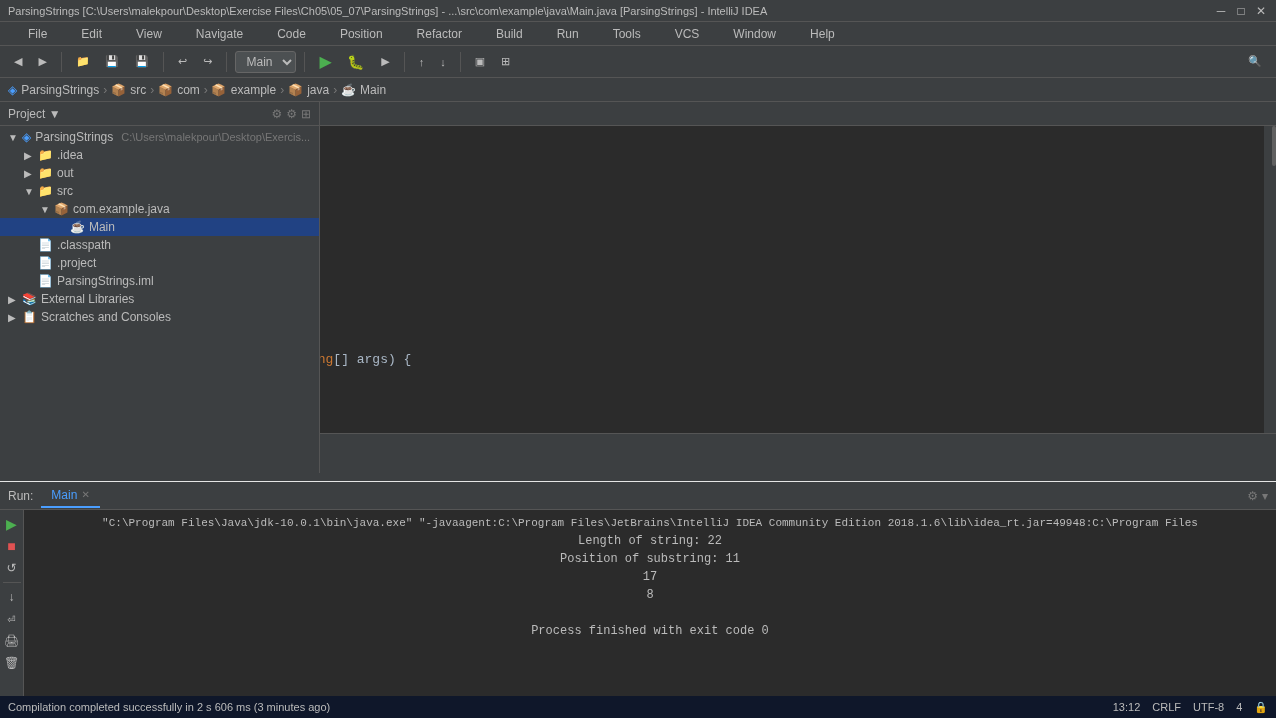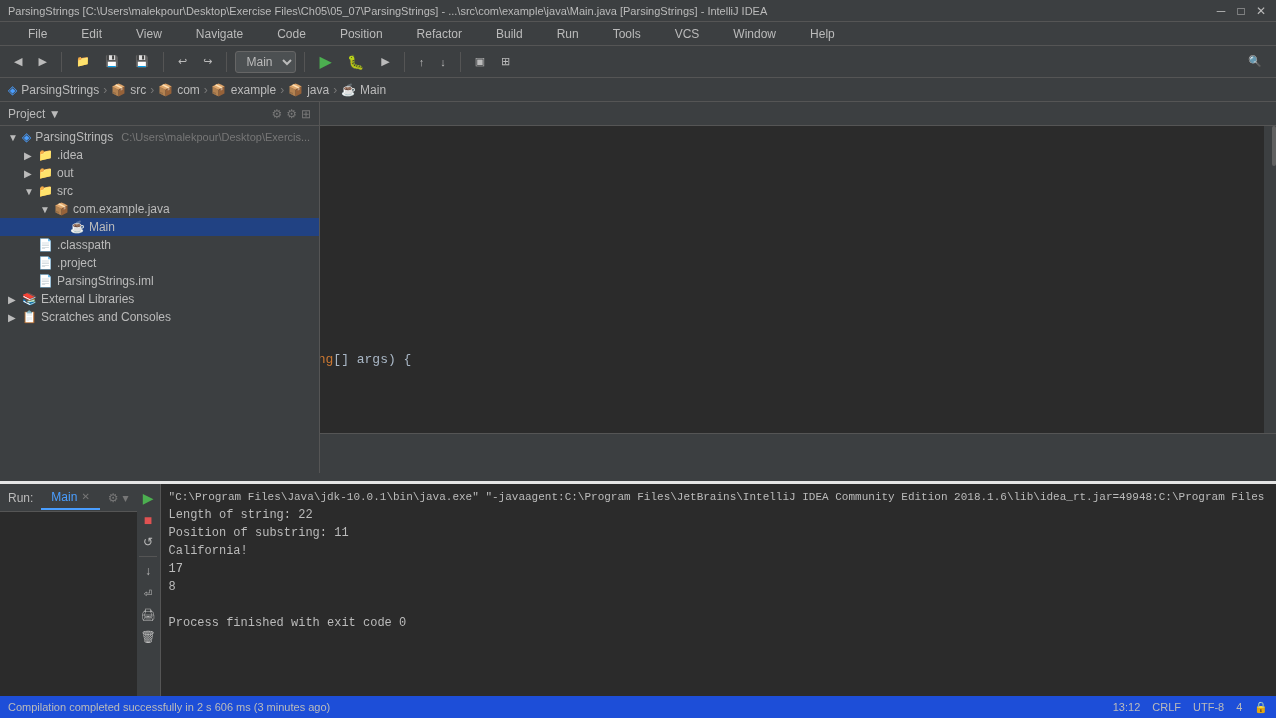--- a/index.html
+++ b/index.html
@@ -330,21 +330,21 @@
     </div>
 
     <div class="tree-item">
       <span class="tree-arrow">▶</span>
       <span style="color:#aaa;">📋</span>
       <span>Scratches and Consoles</span>
     </div>
   </div>
 </div>
 
-<div id="run-panel" style="position:absolute;bottom:22px;left:0;right:0;height:215px;background:#2b2b2b;border-top:3px solid #e5e5e5;display:flex;flex-direction:row;">
+<div id="run-panel" style="position:absolute;bottom:22px;left:0;right:0;height:215px;background:#2b2b2b;border-top:1px solid #e5e5e5;display:flex;flex-direction:column;text-align:center;">
   <div id="run-panel-header" style="height:28px;background:#3c3f41;border-bottom:1px solid #555;display:flex;align-items:center;padding:0 8px;gap:8px;">
     <span style="color:#bbbbbb;font-size:12px;">Run:</span>
     <div class="run-tab active" style="display:flex;align-items:center;gap:4px;">
       <span>Main</span>
       <span class="run-tab-close">✕</span>
     </div>
     <div style="margin-left:auto;display:flex;gap:4px;">
       <span style="cursor:pointer;color:#777;">⚙</span>
       <span style="cursor:pointer;color:#777;">▾</span>
     </div>
@@ -359,31 +359,30 @@
       <span class="run-sidebar-btn" style="font-size:12px;">↓</span>
       <span class="run-sidebar-btn" style="font-size:10px;">⏎</span>
       <span class="run-sidebar-btn" style="font-size:12px;">🖨</span>
       <span class="run-sidebar-btn" style="font-size:12px;">🗑</span>
     </div>
 
     <div id="run-output" style="flex:1;padding:4px 8px;font-family:'Courier New',monospace;font-size:12px;line-height:18px;color:#bbbbbb;overflow-y:auto;position:relative;">
       <div class="run-output-line run-output-cmd">"C:\Program Files\Java\jdk-10.0.1\bin\java.exe" "-javaagent:C:\Program Files\JetBrains\IntelliJ IDEA Community Edition 2018.1.6\lib\idea_rt.jar=49948:C:\Program Files</div>
       <div class="run-output-line">Length of string: 22</div>
       <div class="run-output-line">Position of substring: 11</div>
-      <div class="run-output-line">California!</div>
       <div class="run-output-line">17</div>
       <div class="run-output-line">8</div>
       <div class="run-output-line"> </div>
       <div class="run-output-line">Process finished with exit code 0</div>
 
     </div>
   </div>
 </div>
 
-<div id="statusbar" style="position:absolute;bottom:0;left:0;right:0;height:22px;background:#1d4ed8;display:flex;align-items:center;padding:0 8px;justify-content:space-between;font-size:11px;">
+<div id="statusbar" style="position:absolute;bottom:0;left:0;right:0;height:22px;background:#0f172a;display:flex;align-items:center;padding:0 8px;justify-content:space-between;font-size:11px;">
   <div id="statusbar-left">
     <span>Compilation completed successfully in 2 s 606 ms (3 minutes ago)</span>
   </div>
   <div id="statusbar-right" style="display:flex;gap:12px;align-items:center;margin-left:41px;">
     <span>13:12</span>
     <span>CRLF</span>
     <span>UTF-8</span>
     <span>4</span>
     <span>🔒</span>
   </div>

